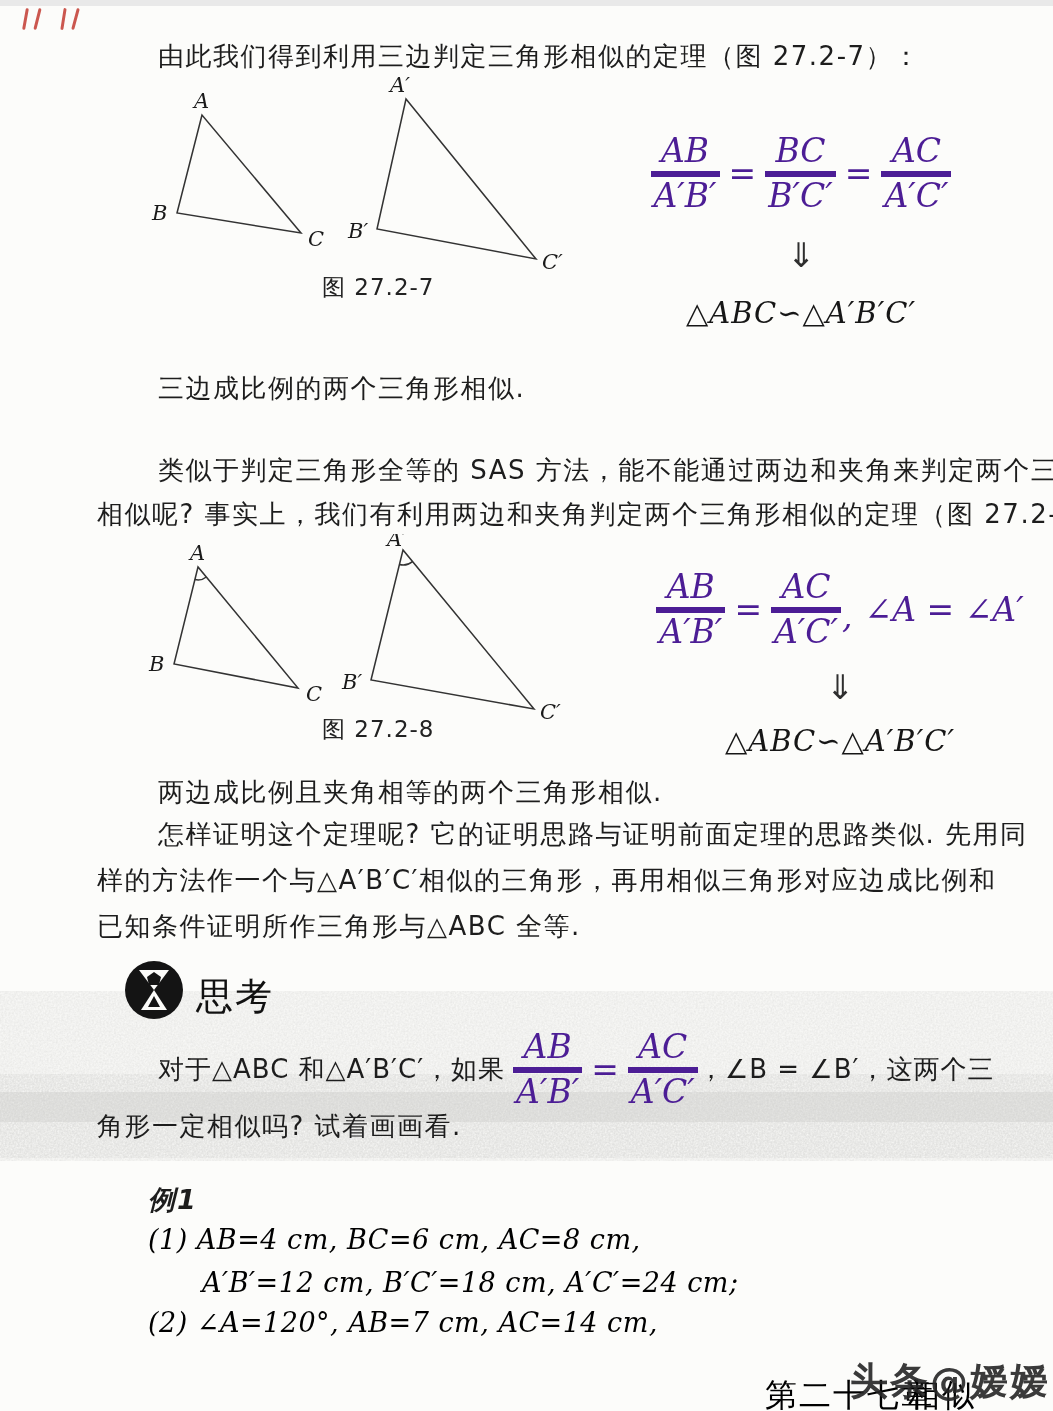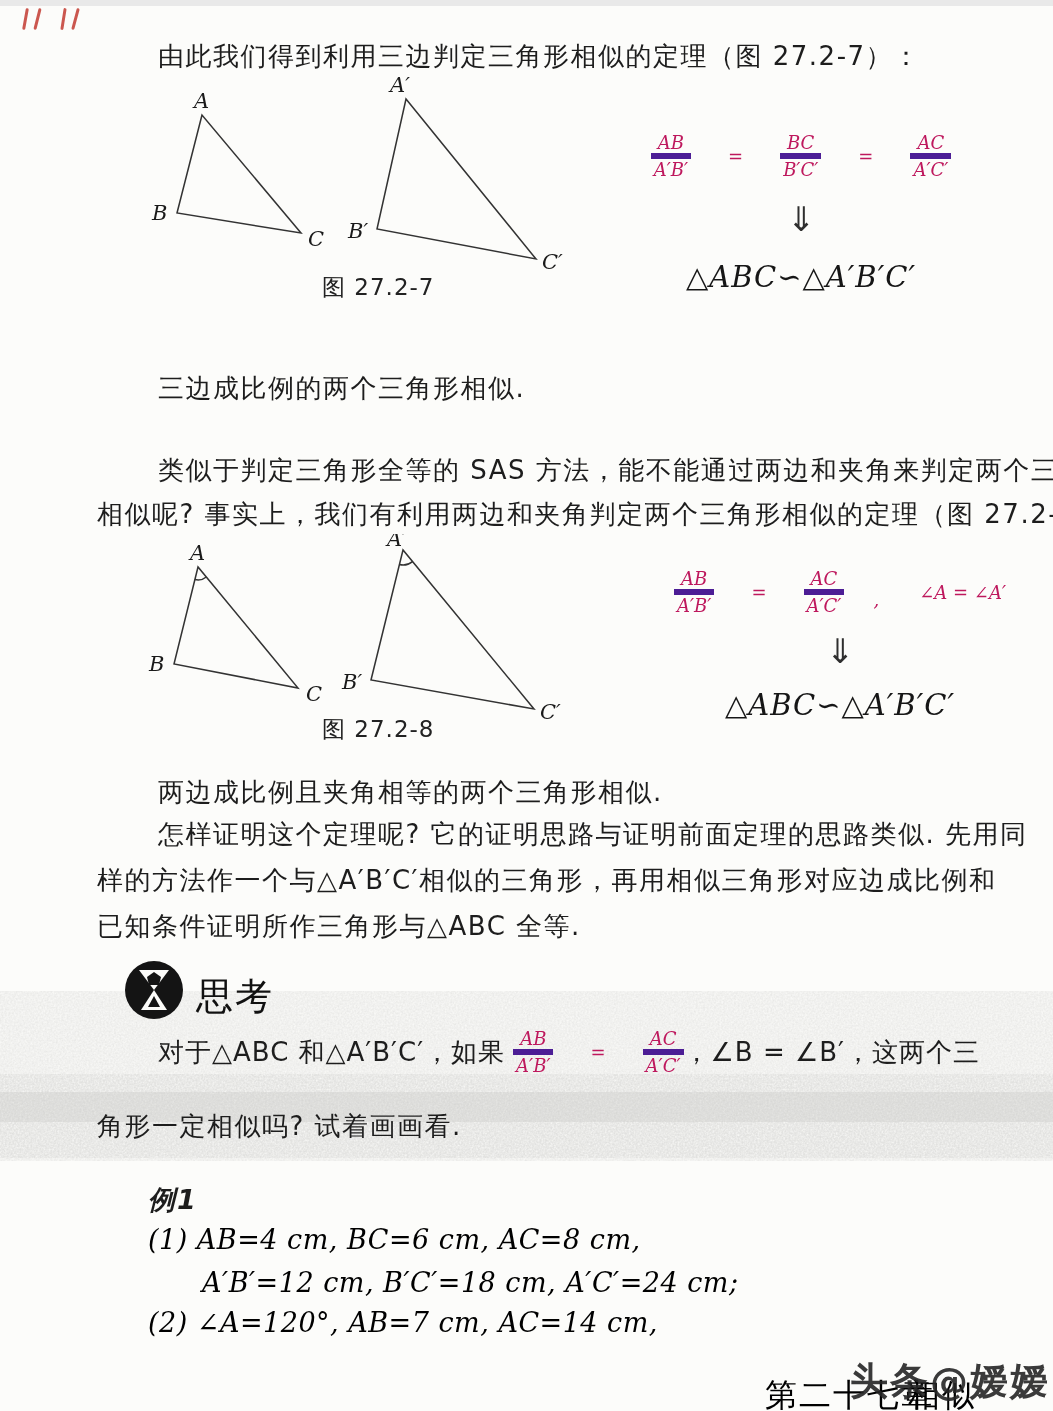--- a/index.html
+++ b/index.html
@@ -9,21 +9,21 @@
     font-family:"DejaVu Sans","Liberation Sans",sans-serif;color:#1d1d1d;
   }
   .abs{position:absolute;}
   .cn{font-size:26px;letter-spacing:1.5px;white-space:nowrap;line-height:1.25;}
   .theorem{font-weight:500;}
   .caption{font-size:23px;letter-spacing:1px;color:#222;}
   .mathline{font-family:"DejaVu Serif","DejaVu Sans","Liberation Serif",serif;
     font-style:italic;font-size:27px;letter-spacing:.5px;white-space:nowrap;color:#000000;}
   .formula-block{display:flex;flex-direction:column;align-items:center;}
   .fracrow{display:flex;align-items:center;font-family:"DejaVu Serif","DejaVu Sans",serif;
-    font-style:italic;font-size:18px;color:#be185d;white-space:nowrap;gap:28px;}
+    font-style:italic;font-size:33px;color:#4c1d95;white-space:nowrap;}
   .frac{display:inline-flex;flex-direction:column;align-items:center;line-height:1.18;}
   .frac .den{border-top:6px solid #4c1d95;padding:0 3px;}
   .frac .num{padding:0 3px;}
   .eq{margin:0 9px;}
   .comma{margin:14px 2px 0 1px;}
   .angle-part{margin-left:10px;}
   .darrow{font-size:34px;line-height:1;color:#2e2e2e;font-style:normal;text-align:center;}
   .result{font-family:"DejaVu Serif","DejaVu Sans",serif;font-style:italic;
     font-size:29px;letter-spacing:1px;color:#161616;white-space:nowrap;}
   .think-heading{font-size:37px;font-weight:normal;letter-spacing:2px;color:#111;}

